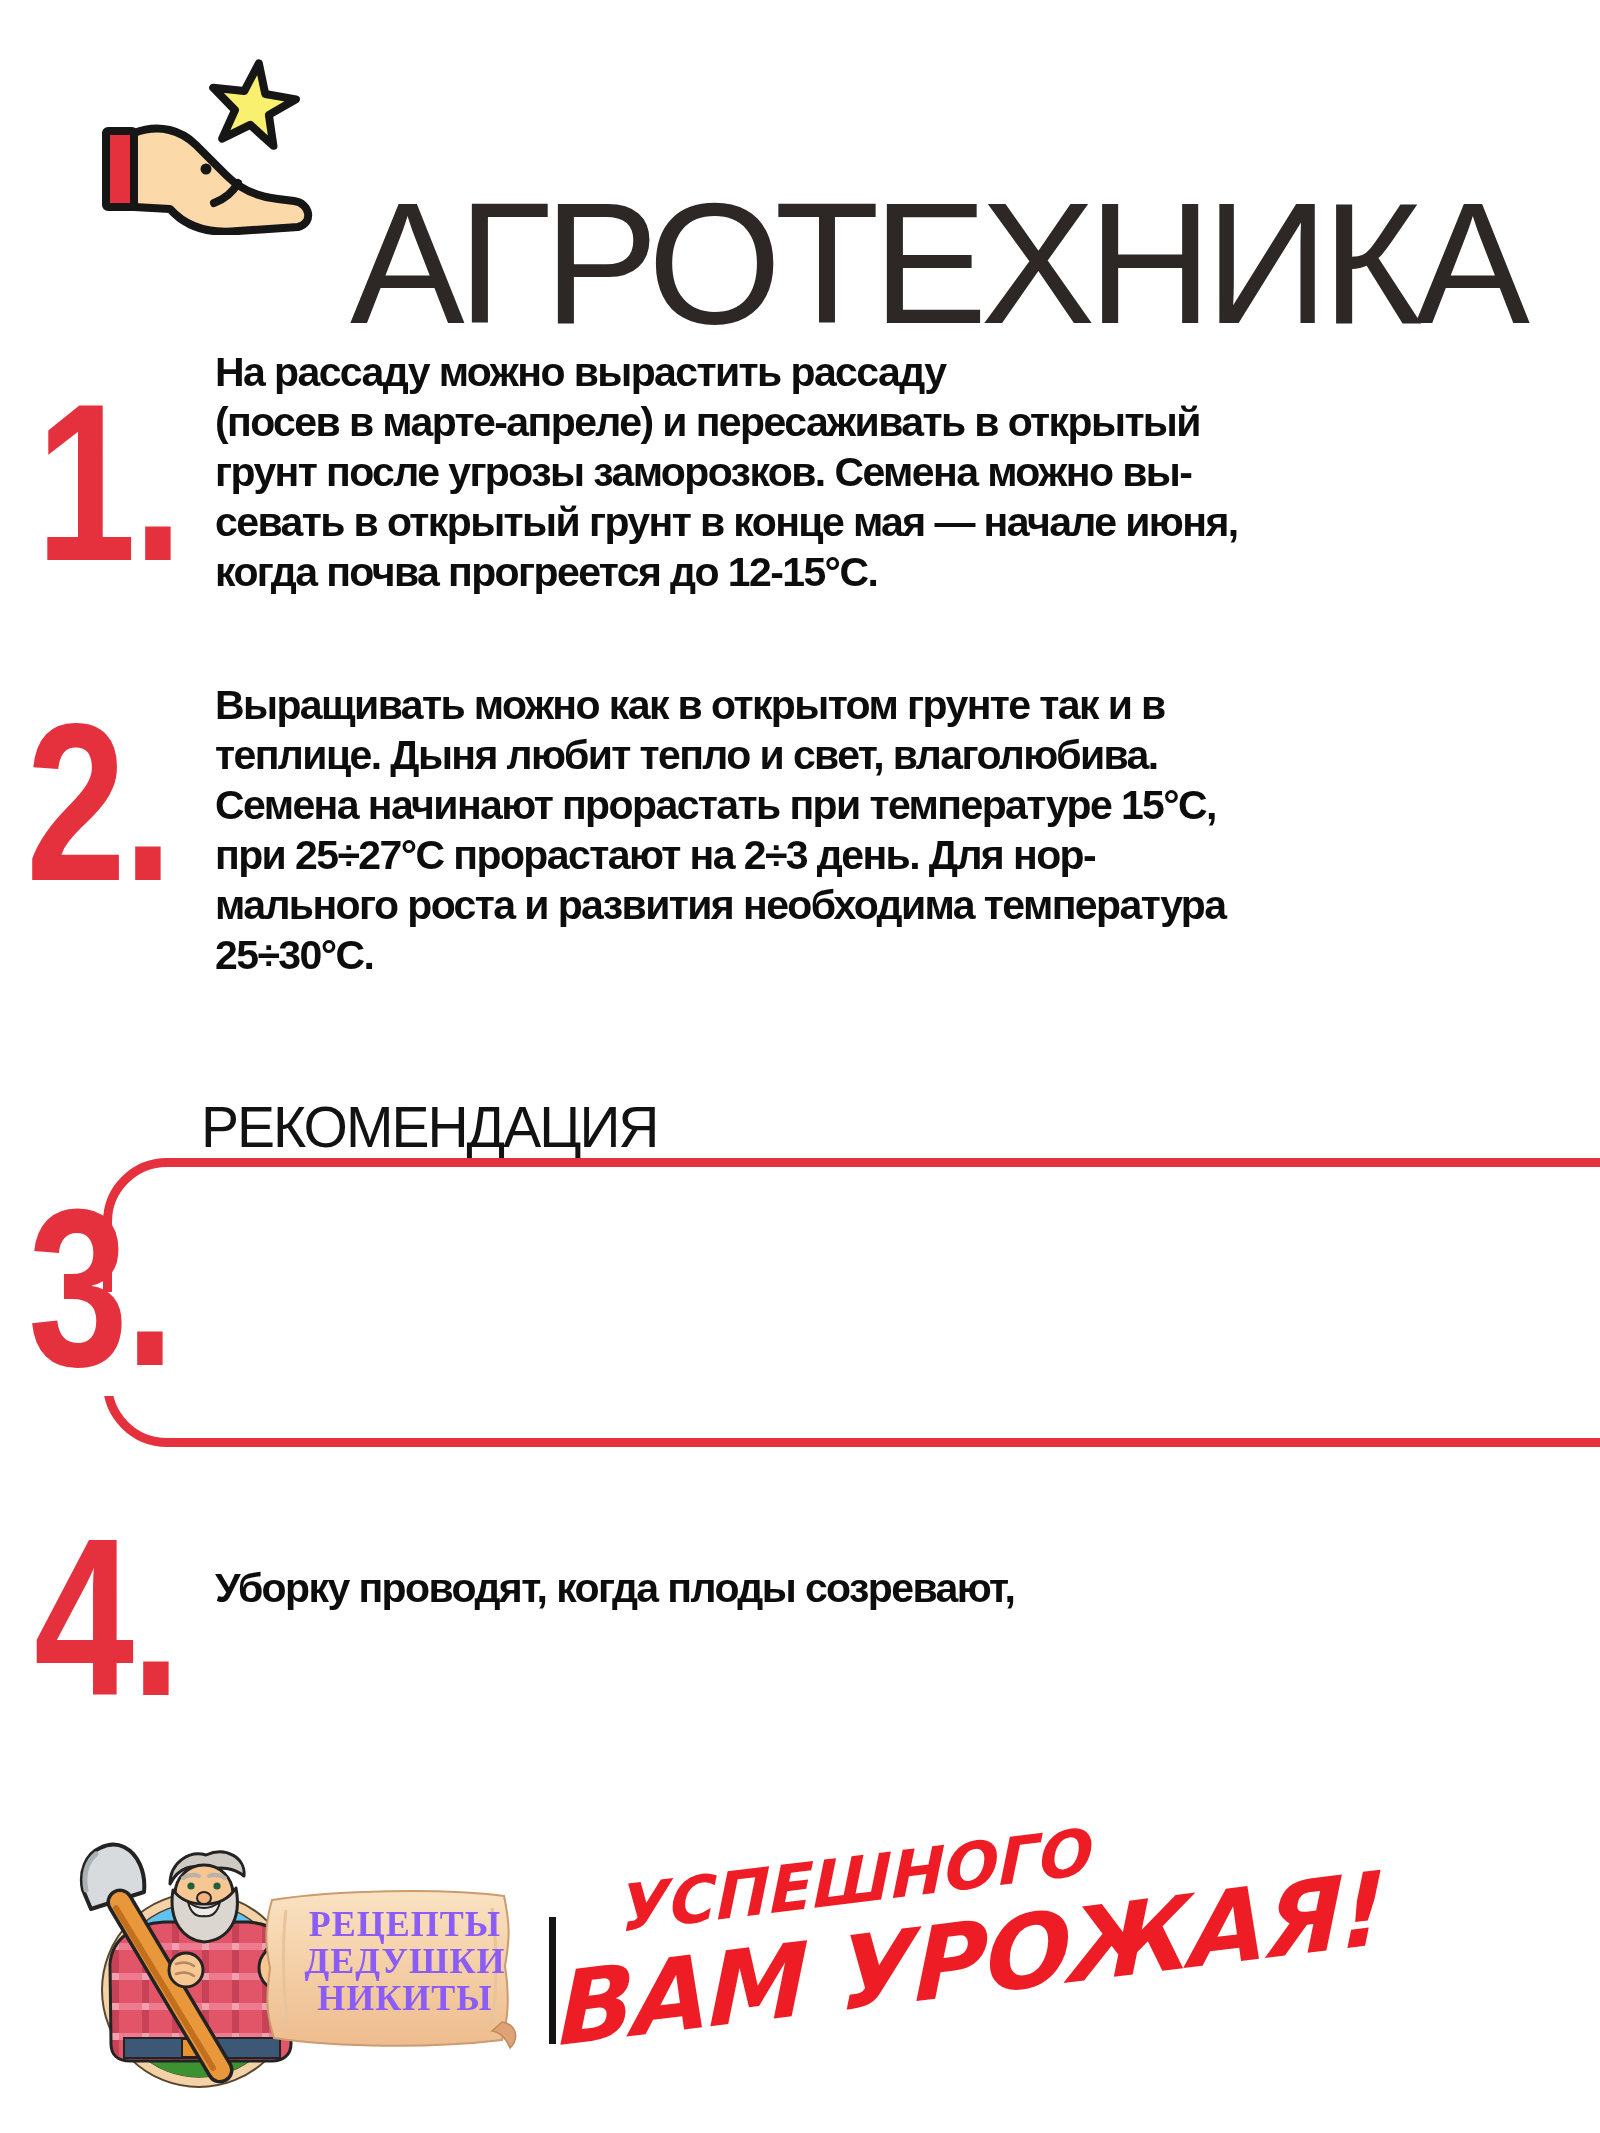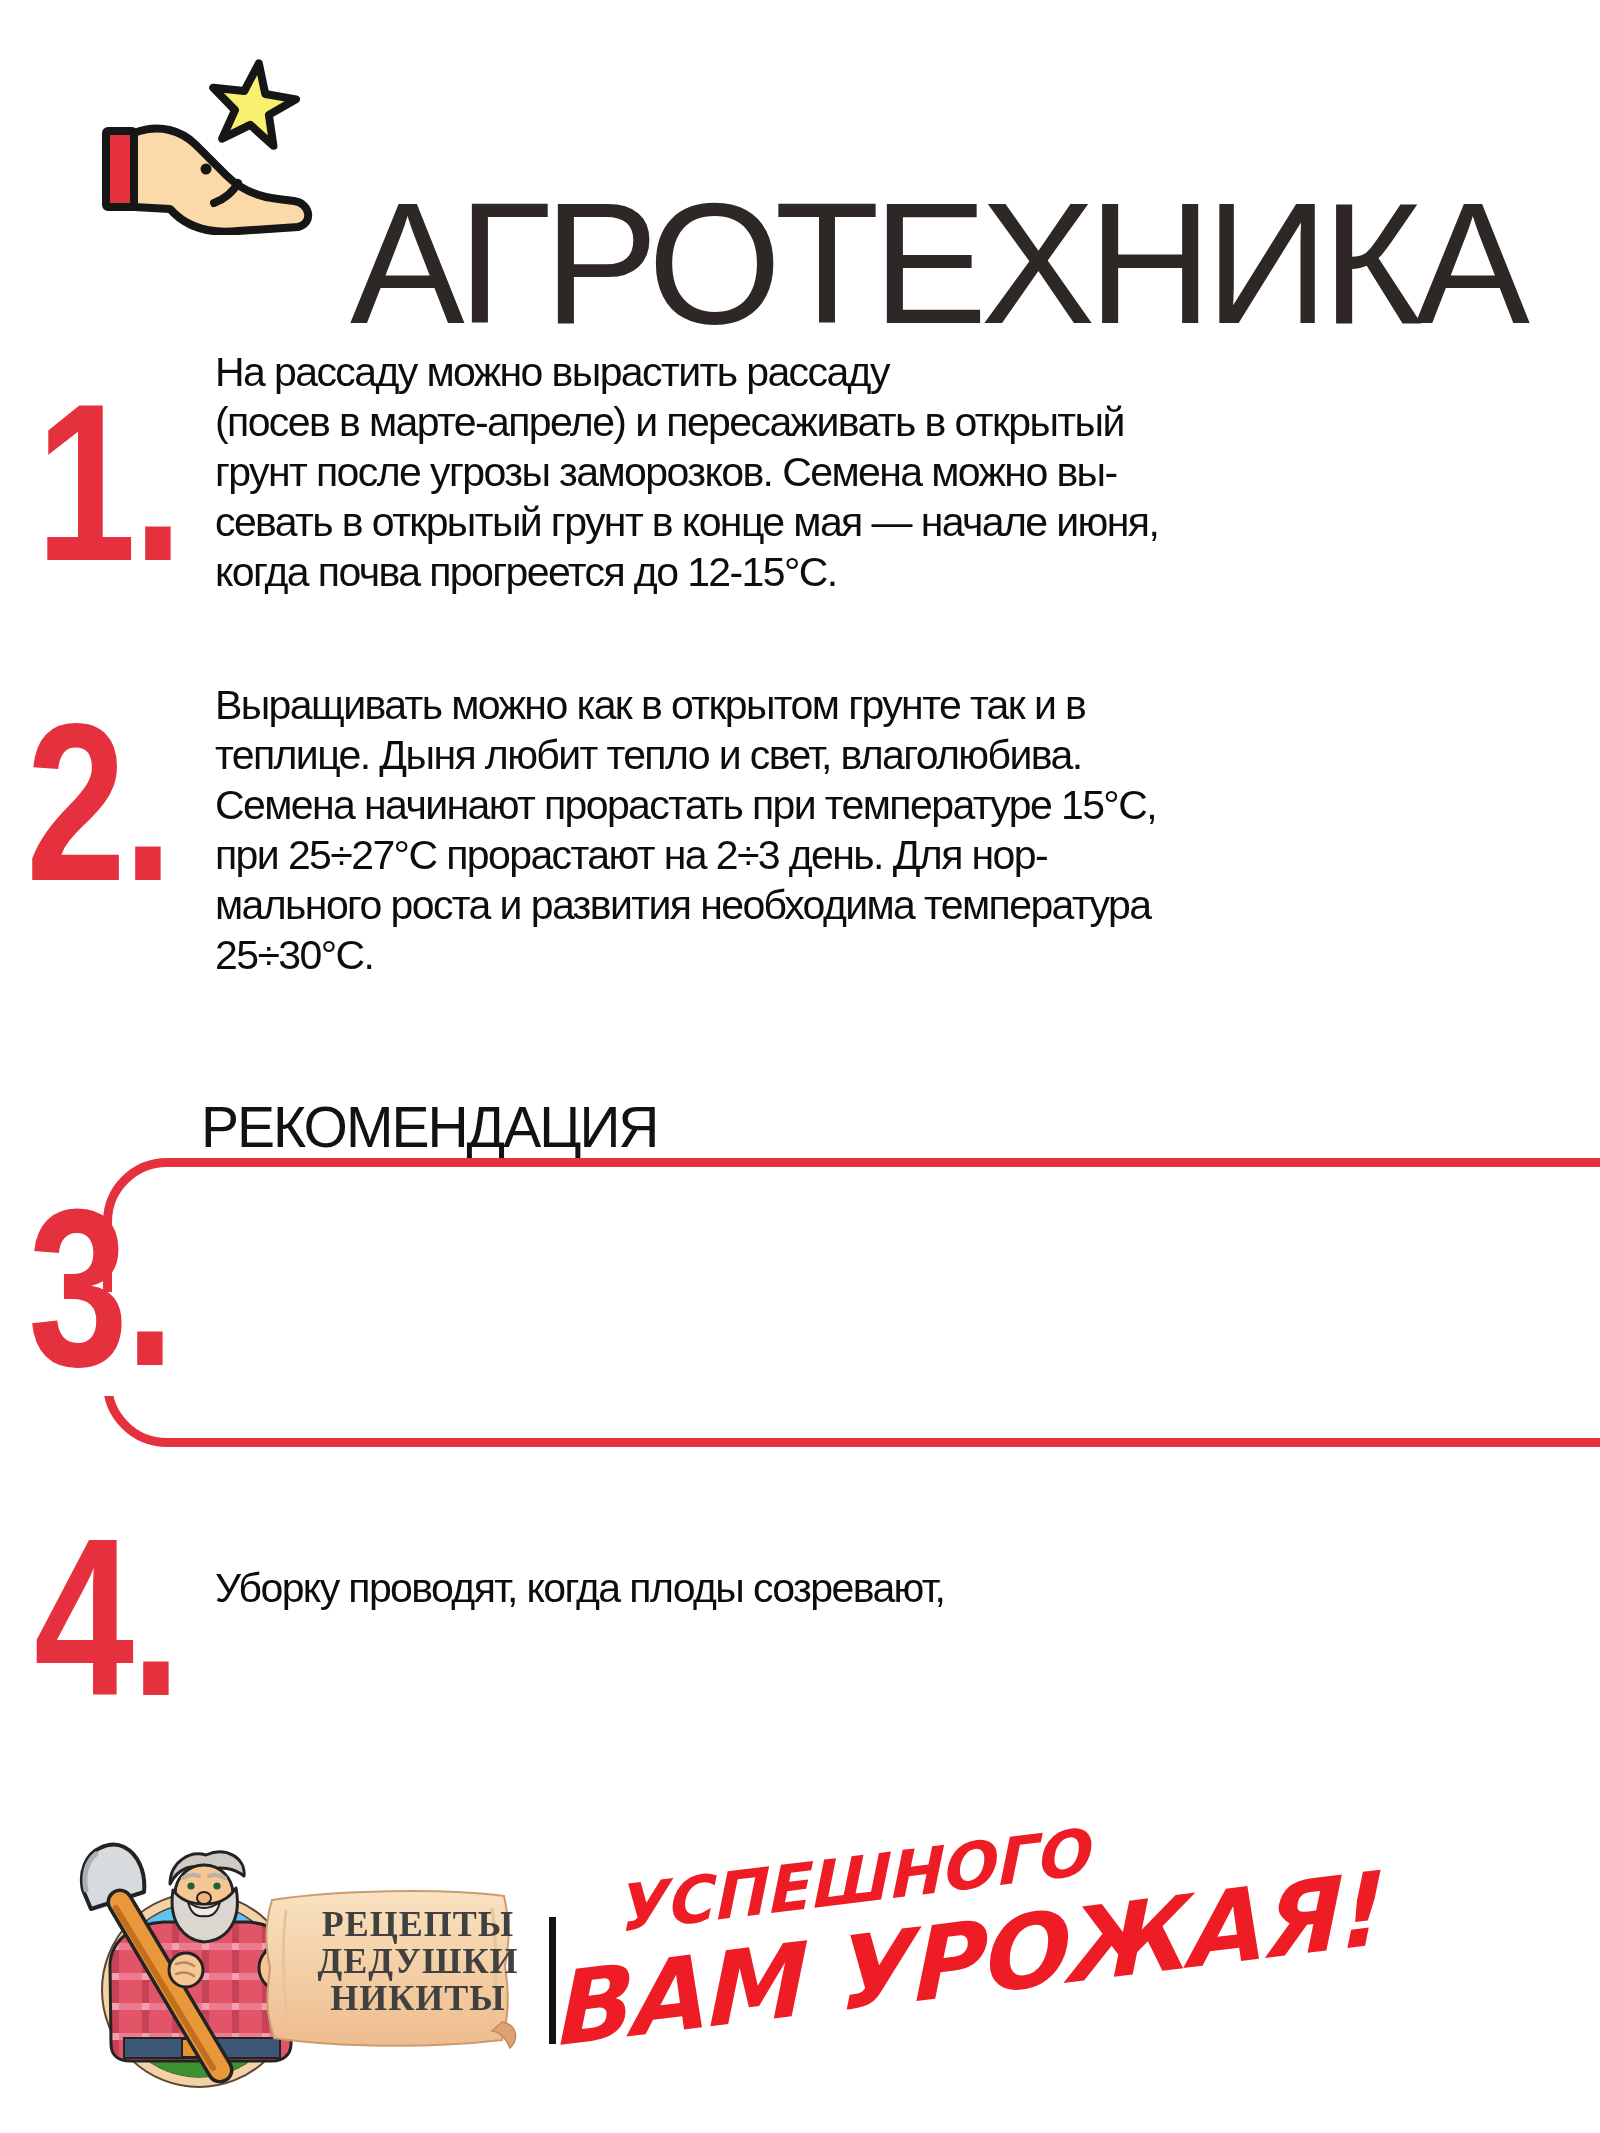--- a/index.html
+++ b/index.html
@@ -24,21 +24,21 @@
     position:absolute;color:var(--red);font-size:225px;line-height:1;
     font-weight:700;letter-spacing:-4px;transform:scaleX(0.8);
     transform-origin:left top;white-space:nowrap;
   }
   .n1{left:36px;top:370px;}
   .n2{left:26px;top:690px;}
   .n3{left:28px;top:1175px;z-index:3;}
   .n4{left:34px;top:1505px;}
   
   .para{position:absolute;left:215px;font-size:41px;line-height:50px;letter-spacing:-1.6px;}
-  .para div{white-space:pre;}
+  .para div{white-space:pre;font-weight:bold;}
   .p1{top:347px;}
   .p2{top:680px;}
   .p3{top:1219px;line-height:52px;z-index:3;}
   .p4{top:1563px;}
   
   .reco-label{
     position:absolute;left:201px;top:1094px;font-size:57px;font-weight:400;
     letter-spacing:-2px;color:#121212;white-space:nowrap;
   }
   .reco-box{
@@ -46,21 +46,21 @@
     box-sizing:border-box;border:9px solid var(--red);
     border-radius:64px 0 0 64px;z-index:1;background:transparent;
   }
   .reco-halo{position:absolute;left:86px;top:1292px;width:38px;height:104px;background:#fff;z-index:2;}
   
   .mascot{position:absolute;left:70px;top:1842px;width:252px;height:252px;}
   .parchment{position:absolute;left:256px;top:1880px;width:262px;height:176px;}
   .badge-text{
     position:absolute;left:302px;top:1906px;width:206px;text-align:center;z-index:2;
     font-family:"Liberation Serif",serif;font-weight:700;font-size:36px;line-height:37px;
-    color:#404040;letter-spacing:1px;margin-left:13px;
+    color:#8b5cf6;letter-spacing:1px;
   }
   .divider{position:absolute;left:549px;top:1917px;width:7px;height:127px;background:#141414;}
   .slogan{
     position:absolute;color:var(--script-red);font-weight:700;font-style:italic;
     font-family:"DejaVu Sans",sans-serif;transform-origin:left top;white-space:nowrap;
   }
   .s1{left:622px;top:1872px;font-size:64px;transform:rotate(-7deg) skewX(-8deg);}
   .s2{left:560px;top:1950px;font-size:101px;letter-spacing:-2px;transform:rotate(-7deg) skewX(-8deg);}
 </style>
 </head>

